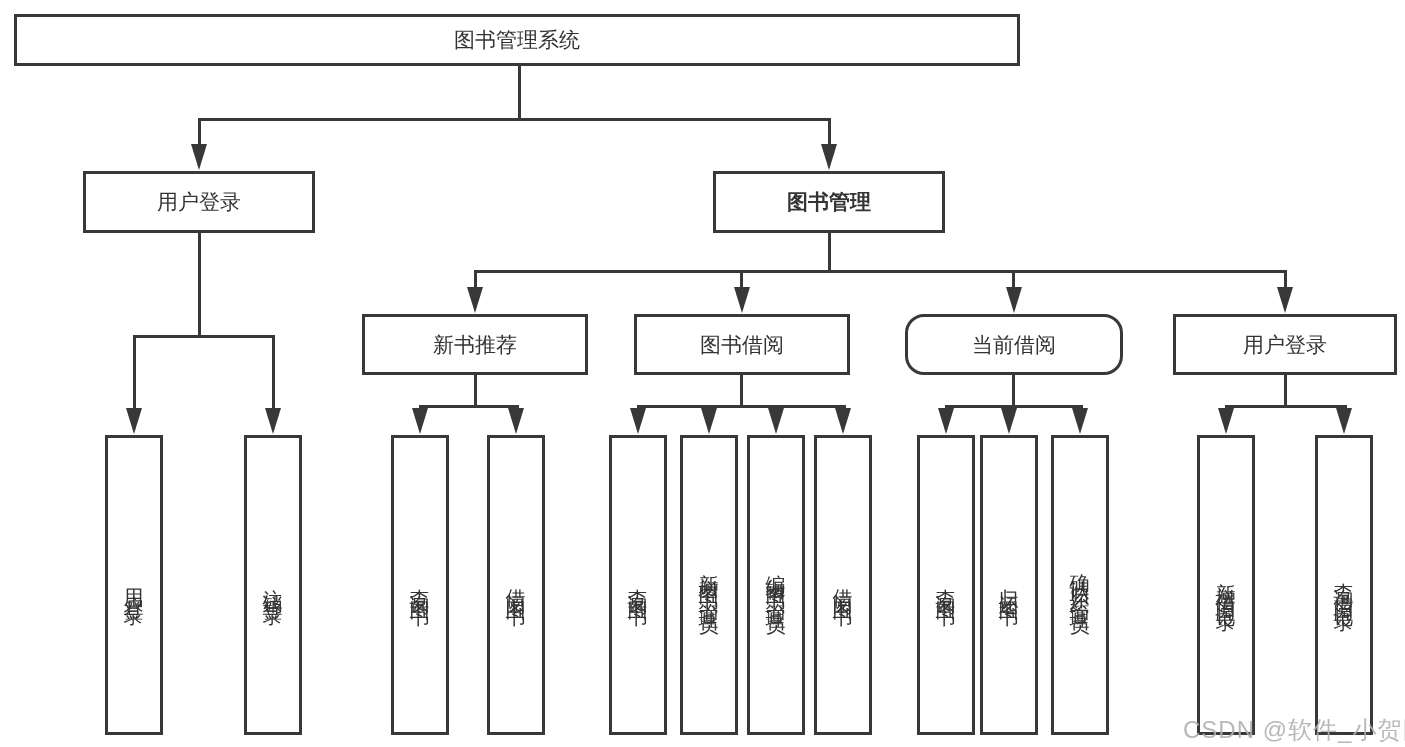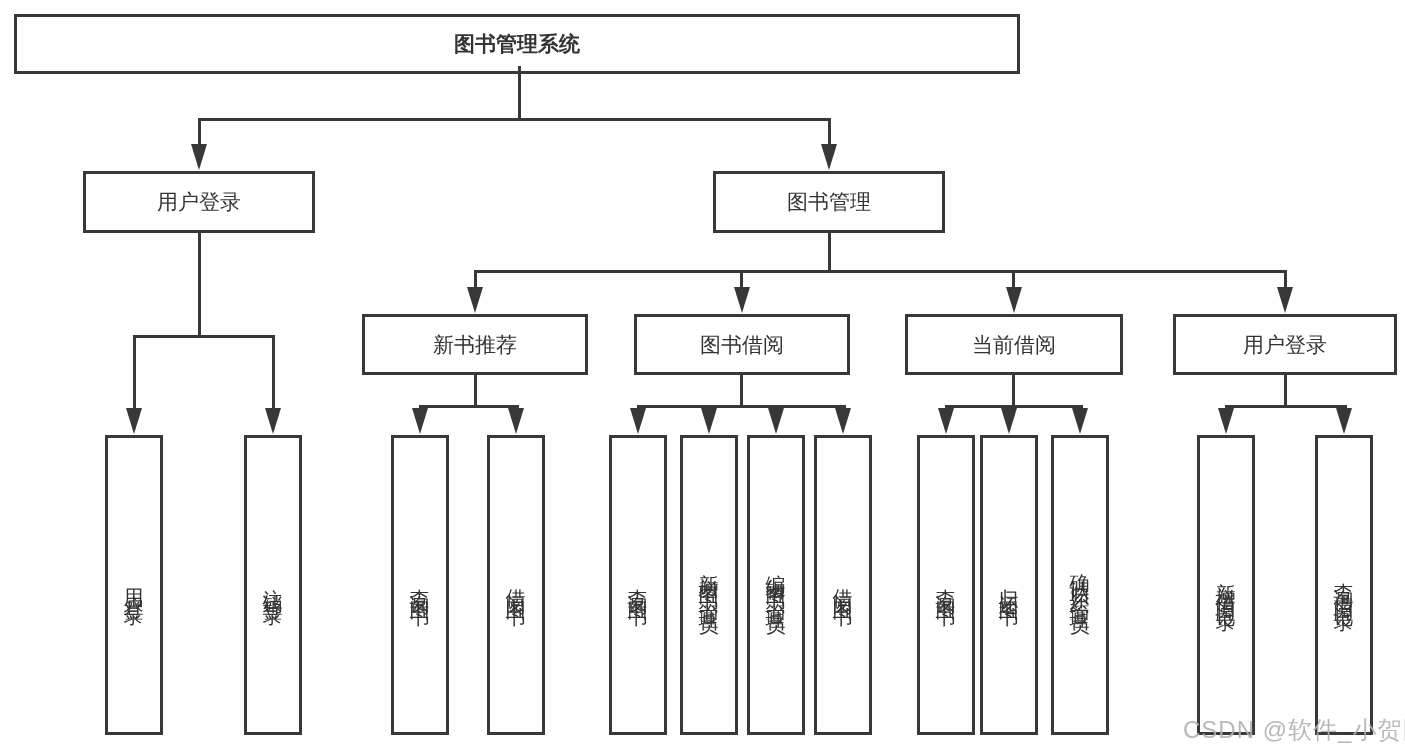--- a/index.html
+++ b/index.html
@@ -28,31 +28,31 @@
     position:absolute;left:1183px;top:714px;
     font-size:24px;color:rgba(176,176,176,0.9);letter-spacing:1px;
     white-space:nowrap;z-index:5;
   }
 </style>
 </head>
 <body>
 
 <div class="canvas">
 
-  <div class="box" style="left:14px;top:14px;width:1006px;height:60px;font-weight:bold;">图书管理系统</div>
+  <div class="box" style="left:14px;top:14px;width:1006px;height:52px;">图书管理系统</div>
 
   <div class="v" style="left:518px;top:66px;height:52px;"></div>
   <div class="h" style="left:198px;top:118px;width:633px;"></div>
   <div class="v" style="left:198px;top:118px;height:27px;"></div>
   <div class="v" style="left:828px;top:118px;height:27px;"></div>
   <div class="arrow" style="left:191px;top:144px;"></div>
   <div class="arrow" style="left:821px;top:144px;"></div>
 
   <div class="box" style="left:83px;top:171px;width:232px;height:62px;">用户登录</div>
-  <div class="box" style="left:713px;top:171px;width:232px;height:62px;">图书管理</div>
+  <div class="box" style="left:713px;top:171px;width:232px;height:62px;font-weight:bold;">图书管理</div>
 
   <div class="v" style="left:198px;top:233px;height:102px;"></div>
   <div class="h" style="left:133px;top:335px;width:142px;"></div>
   <div class="v" style="left:133px;top:335px;height:73px;"></div>
   <div class="v" style="left:272px;top:335px;height:73px;"></div>
   <div class="arrow" style="left:126px;top:408px;"></div>
   <div class="arrow" style="left:265px;top:408px;"></div>
 
   <div class="v" style="left:828px;top:233px;height:37px;"></div>
   <div class="h" style="left:474px;top:270px;width:813px;"></div>
@@ -60,21 +60,21 @@
   <div class="v" style="left:740px;top:270px;height:17px;"></div>
   <div class="v" style="left:1012px;top:270px;height:17px;"></div>
   <div class="v" style="left:1284px;top:270px;height:17px;"></div>
   <div class="arrow" style="left:467px;top:287px;"></div>
   <div class="arrow" style="left:734px;top:287px;"></div>
   <div class="arrow" style="left:1006px;top:287px;"></div>
   <div class="arrow" style="left:1277px;top:287px;"></div>
 
   <div class="box" style="left:362px;top:314px;width:226px;height:61px;">新书推荐</div>
   <div class="box" style="left:634px;top:314px;width:216px;height:61px;">图书借阅</div>
-  <div class="box" style="left:905px;top:314px;width:218px;height:61px;">当前借阅</div>
+  <div class="box" style="left:905px;top:314px;width:218px;height:61px;border-radius:19px;">当前借阅</div>
   <div class="box" style="left:1173px;top:314px;width:224px;height:61px;">用户登录</div>
 
   <div class="v" style="left:474px;top:375px;height:30px;"></div>
   <div class="h" style="left:419px;top:405px;width:100px;"></div>
   <div class="arrow" style="left:412px;top:408px;"></div>
   <div class="arrow" style="left:508px;top:408px;"></div>
 
   <div class="v" style="left:740px;top:375px;height:30px;"></div>
   <div class="h" style="left:637px;top:405px;width:209px;"></div>
   <div class="arrow" style="left:630px;top:408px;"></div>

